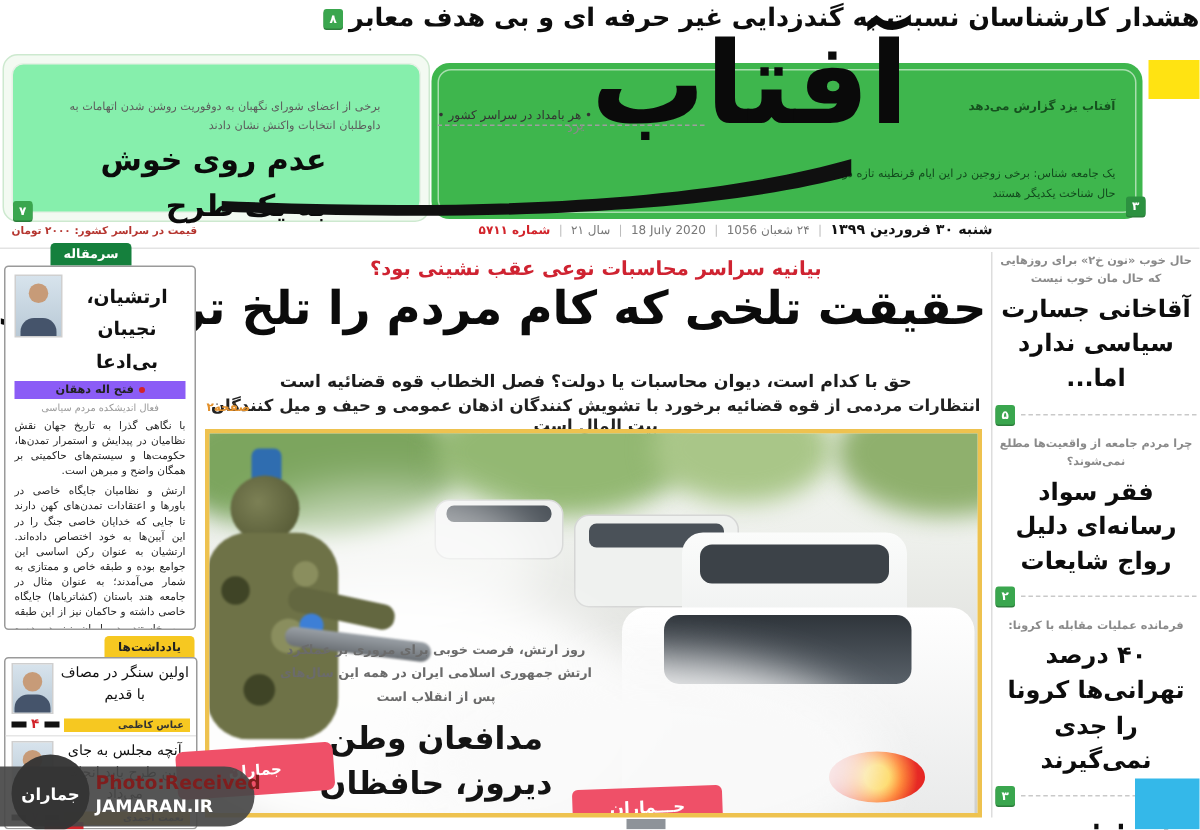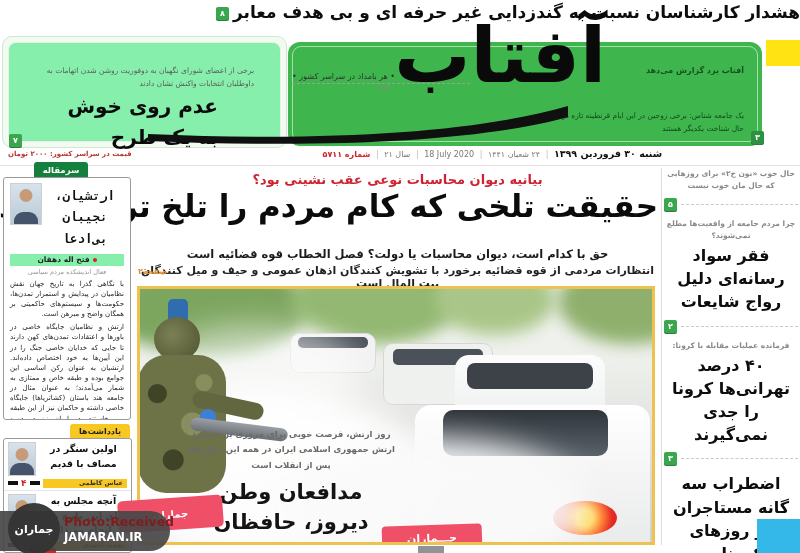--- a/index.html
+++ b/index.html
@@ -73,42 +73,42 @@
   .rc-kicker{font-size:7.5px;font-weight:bold;color:#8a8a8a;line-height:1.6;text-align:center;}
   .rc-title{font-size:16px;font-weight:bold;color:#0d0d0d;line-height:1.45;text-align:center;margin-top:2px;}
   .rc-div{display:flex;align-items:center;margin:6px 0 7px 0;direction:ltr;}
   .rc-dash{flex:1;border-top:1px dashed #c9c9c9;margin-left:4px;}
   .cyanbox{left:757px;top:519px;width:43px;height:34px;background:#34b8e9;}
   
   .red-tab{left:34px;top:162px;width:54px;height:15px;background:#15803d;border-radius:3px 3px 0 0;
            color:#fff;font-size:8.5px;font-weight:bold;display:flex;align-items:center;justify-content:center;}
   .ed-box{left:3px;top:177px;width:128px;height:243px;background:#fff;border:1px solid #9a9a9a;border-radius:3px;
           box-sizing:border-box;padding:5px 6px;overflow:hidden;}
-  .ed-head{display:flex;gap:4px;font-family:Liberation Mono, monospace;}
+  .ed-head{display:flex;gap:4px;}
   .ed-title{flex:1;font-size:12.5px;font-weight:bold;text-align:center;line-height:1.7;padding-top:4px;}
   .portrait{width:30px;height:40px;background:linear-gradient(#d7e3ec,#b9c9d6);border:1px solid #cfcfcf;
             position:relative;overflow:hidden;flex:none;}
   .portrait::before{content:"";position:absolute;top:5px;left:50%;transform:translateX(-50%);
             width:13px;height:13px;border-radius:50%;background:#c79b78;}
   .portrait::after{content:"";position:absolute;bottom:-2px;left:50%;transform:translateX(-50%);
             width:24px;height:14px;border-radius:9px 9px 0 0;background:#45546b;}
   .portrait.sm{width:26px;height:32px;}
-  .ed-author{margin-top:3px;background:#86efac;height:12px;display:flex;align-items:center;justify-content:center;gap:3px;
+  .ed-author{margin-top:3px;background:#8b5cf6;height:12px;display:flex;align-items:center;justify-content:center;gap:3px;
              font-size:7.5px;font-weight:bold;color:#222;}
   .reddot{width:4px;height:4px;border-radius:50%;background:#d2232a;}
   .ed-role{font-size:6.5px;color:#979797;text-align:center;margin:2px 0 3px 0;}
   .ed-body{font-size:7px;line-height:1.45;text-align:justify;color:#232323;}
   .ed-body + .ed-body{margin-top:3px;}
   .notes-tab{left:70px;top:424px;width:60px;height:14px;background:#f6c821;border-radius:3px 3px 0 0;
              font-size:8px;font-weight:bold;color:#222;display:flex;align-items:center;justify-content:center;}
   .notes-box{left:3px;top:438px;width:129px;height:115px;background:#fff;border:1px solid #9a9a9a;border-radius:3px;
              box-sizing:border-box;overflow:hidden;}
   .note{padding:3px 4px 2px 4px;border-bottom:1px solid #e6e6e6;}
   .note-top{display:flex;gap:4px;align-items:flex-start;}
-  .note-title{flex:1;font-size:9.5px;font-weight:bold;text-align:center;line-height:1.55;}
+  .note-title{flex:1;font-size:9.5px;font-weight:normal;text-align:center;line-height:1.55;}
   .note-bot{display:flex;align-items:center;direction:ltr;margin-top:2px;}
   .nb-bar{width:10px;height:4px;background:#111;}
   .nb-num{color:#d2232a;font-size:9px;font-weight:bold;margin:0 3px;}
   .nb-band{flex:1;background:#f6c821;height:9px;margin-left:3px;display:flex;align-items:center;justify-content:flex-end;
            font-size:6.5px;font-weight:bold;color:#333;padding:0 4px;}
   
   .wm-ribbon{left:118px;top:498px;width:105px;height:32px;background:#ef5068;border-radius:5px;transform:rotate(-4deg);
              z-index:44;color:#fff;font-size:10px;font-weight:bold;display:flex;align-items:center;justify-content:center;}
   .wm-band{left:0;top:511px;width:170px;height:40px;background:rgba(72,72,72,.93);border-radius:0 22px 22px 0;z-index:45;}
   .wm-circle{left:8px;top:503px;width:52px;height:52px;border-radius:50%;background:rgba(52,52,52,.96);z-index:46;
@@ -147,32 +147,32 @@
   <div class="abs logo">آفتاب</div>
   <div class="abs seal">یزد</div>
   <svg class="abs swoosh" width="420" height="46" viewBox="0 0 420 46">
     <path d="M420,6 C330,32 185,42 0,34 L0,41 C190,49 338,40 420,17 Z" fill="#101010"></path>
   </svg>
   <div class="abs edge-yellow"></div>
 
   <div class="abs dateline">
     <span class="fa">شنبه ۳۰ فروردین ۱۳۹۹</span>
     <span class="sep">|</span>
-    <span>۲۴ شعبان ۱۴۴۱</span>
+    <span>۲۴ شعبان 1056</span>
     <span class="sep">|</span>
     <span dir="ltr">18 July 2020</span>
     <span class="sep">|</span>
     <span>سال ۲۱</span>
     <span class="sep">|</span>
     <span class="issue">شماره ۵۷۱۱</span>
   </div>
   <div class="abs hairline"></div>
   <div class="abs price">قیمت در سراسر کشور: ۲۰۰۰ تومان</div>
 
-  <div class="abs m-kicker">بیانیه دیوان محاسبات نوعی عقب نشینی بود؟</div>
+  <div class="abs m-kicker">بیانیه سراسر محاسبات نوعی عقب نشینی بود؟</div>
   <div class="abs m-headline">حقیقت تلخی که کام مردم را تلخ تر می کند</div>
   <div class="abs m-sub2">انتظارات مردمی از قوه قضائیه برخورد با تشویش کنندگان اذهان عمومی و حیف و میل کنندگان بیت المال است</div>
   <div class="abs m-sub1">حق با کدام است، دیوان محاسبات یا دولت؟ فصل الخطاب قوه قضائیه است</div>
   <div class="abs m-pageref">صفحه۲</div>
 
   <div class="abs photo">
     <div class="blob" style="left:-30px;top:-28px;width:200px;height:95px;background:#7ca55e;"></div>
     <div class="blob" style="left:150px;top:-30px;width:170px;height:85px;background:#93b872;"></div>
     <div class="blob" style="left:295px;top:-26px;width:120px;height:72px;background:#a9c688;"></div>
     <div class="blob" style="left:418px;top:-30px;width:145px;height:85px;background:#8fb06d;"></div>
@@ -210,20 +210,21 @@
       <div class="ph-title">مدافعان وطن دیروز، حافظان سلامت امروز</div>
 
     </div>
     <div class="ph-ribbon">جـــماران</div>
   </div>
 
   <div class="abs vline"></div>
   <div class="abs rcol">
     <div class="rc-item">
       <div class="rc-kicker">حال خوب «نون خ۲» برای روزهایی که حال مان خوب نیست</div>
+      <div class="rc-title">آقاخانی جسارت سیاسی ندارد اما...</div>
       <div class="rc-div">
           <span class="badge" style="margin:0;">۵</span>
           <span class="rc-dash"></span>
         </div>
     </div>
     <div class="rc-item">
       <div class="rc-kicker">چرا مردم جامعه از واقعیت‌ها مطلع نمی‌شوند؟</div>
       <div class="rc-title">فقر سواد رسانه‌ای دلیل رواج شایعات</div>
       <div class="rc-div">
           <span class="badge" style="margin:0;">۲</span>

